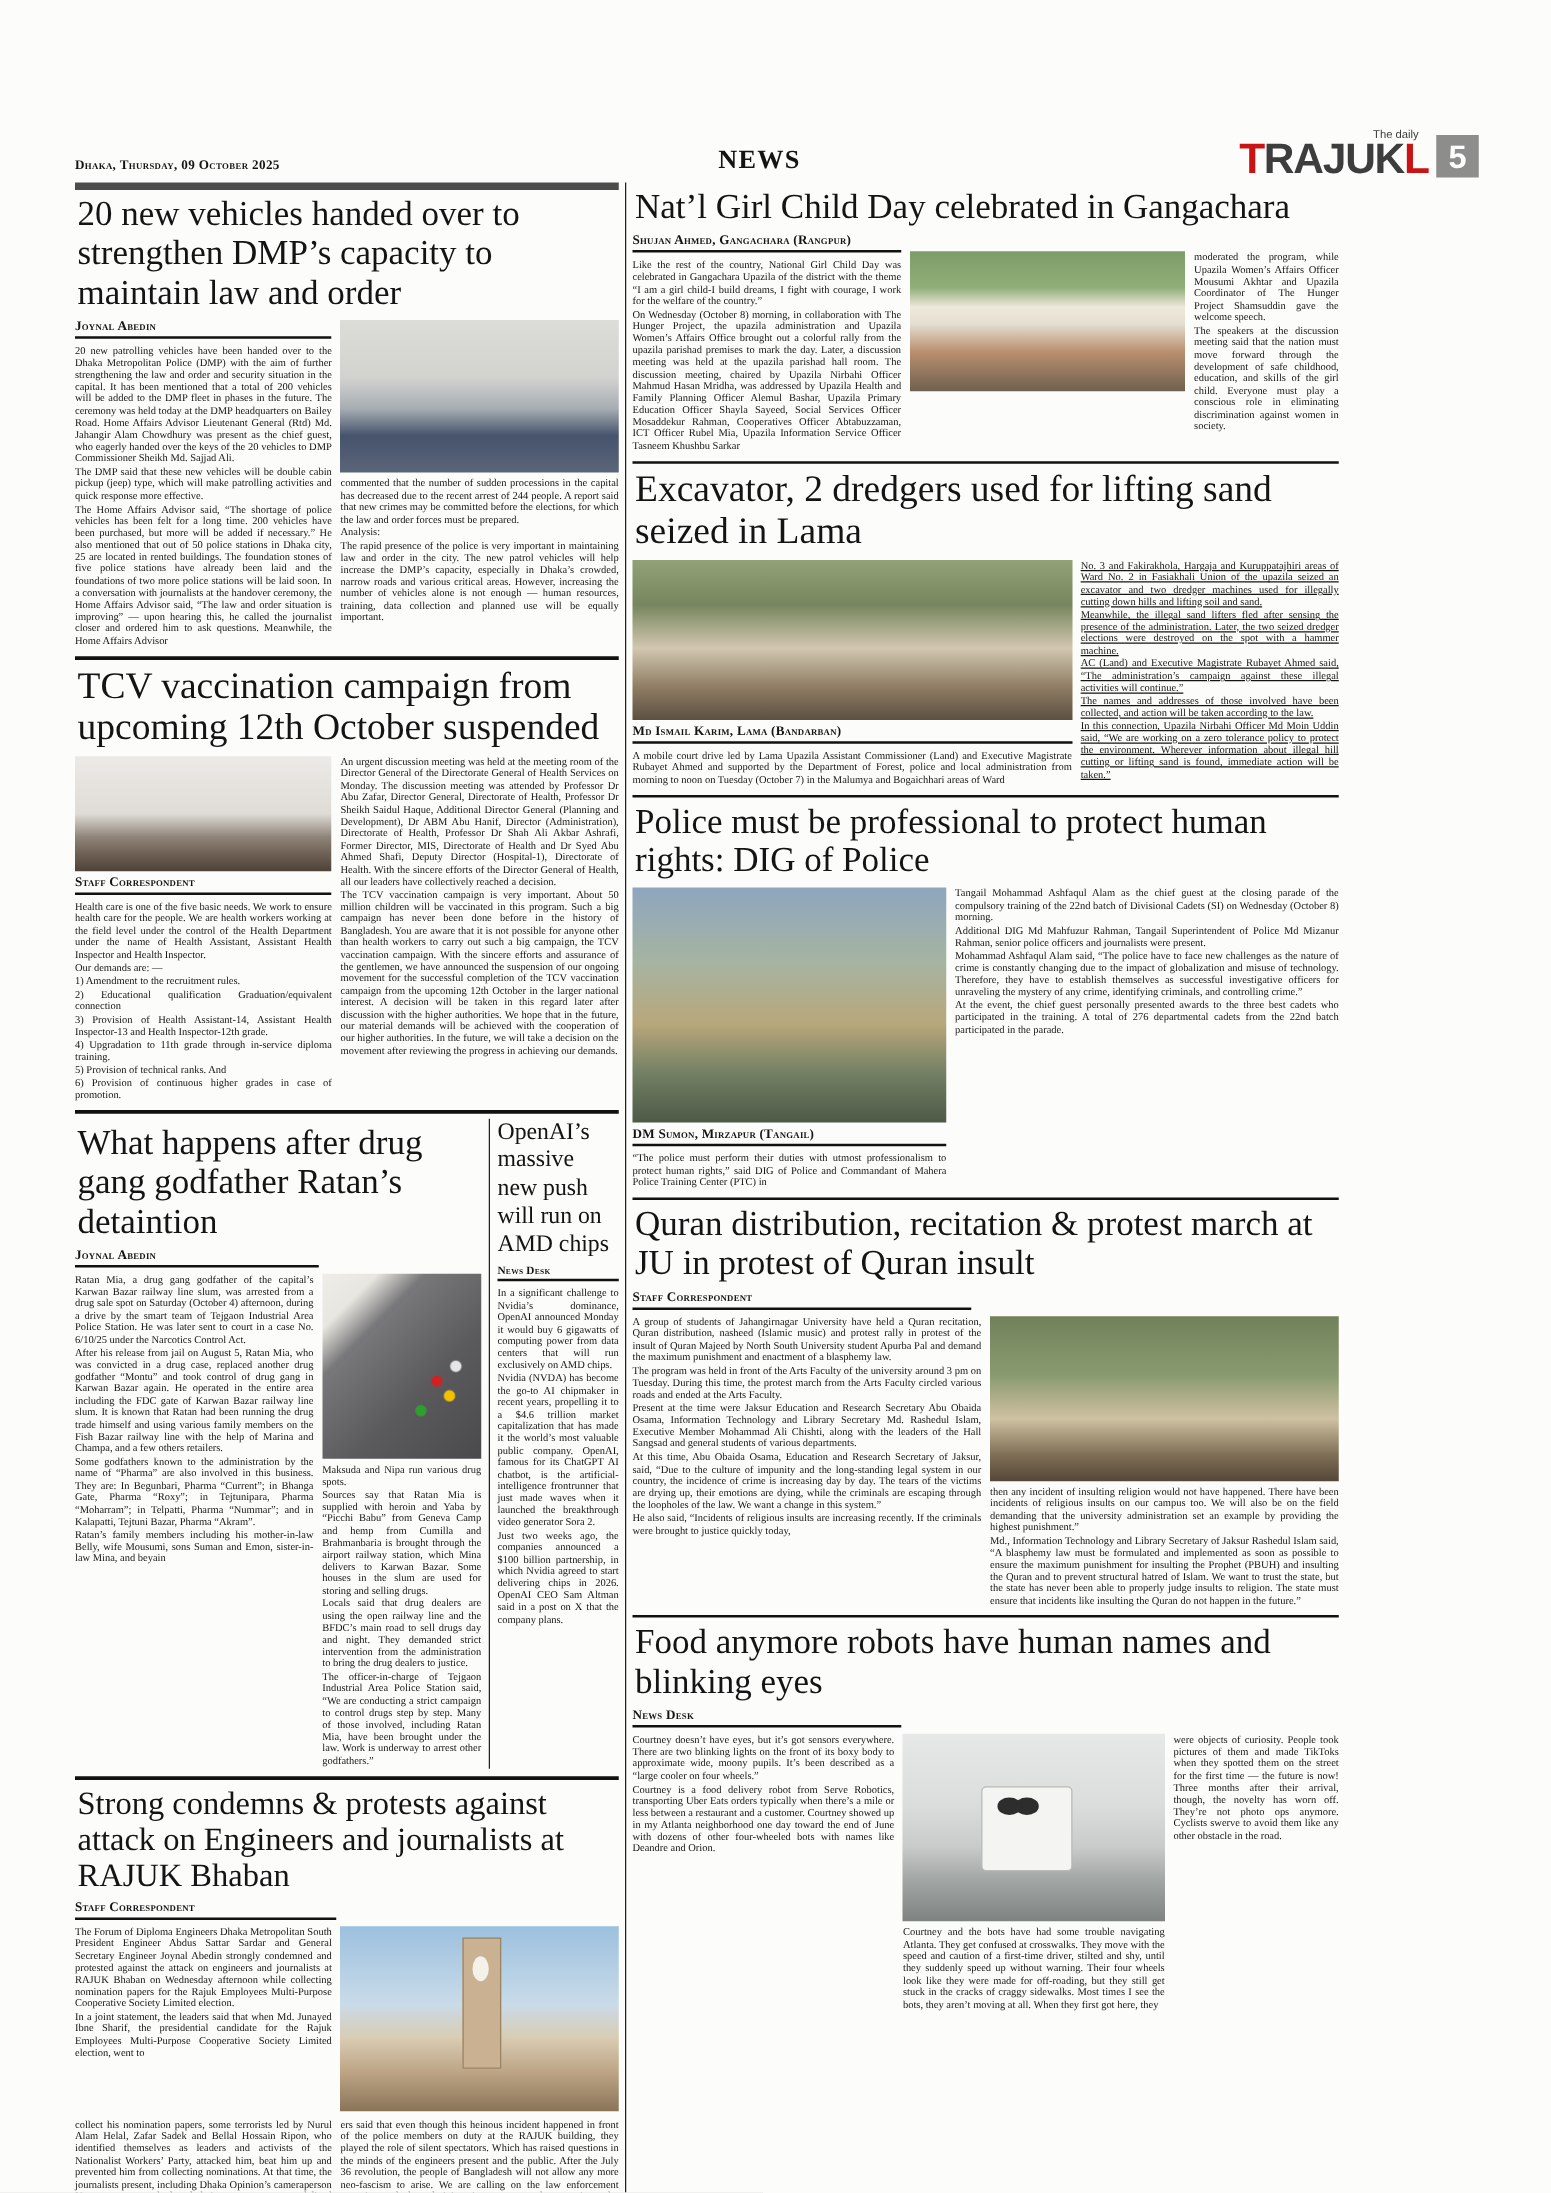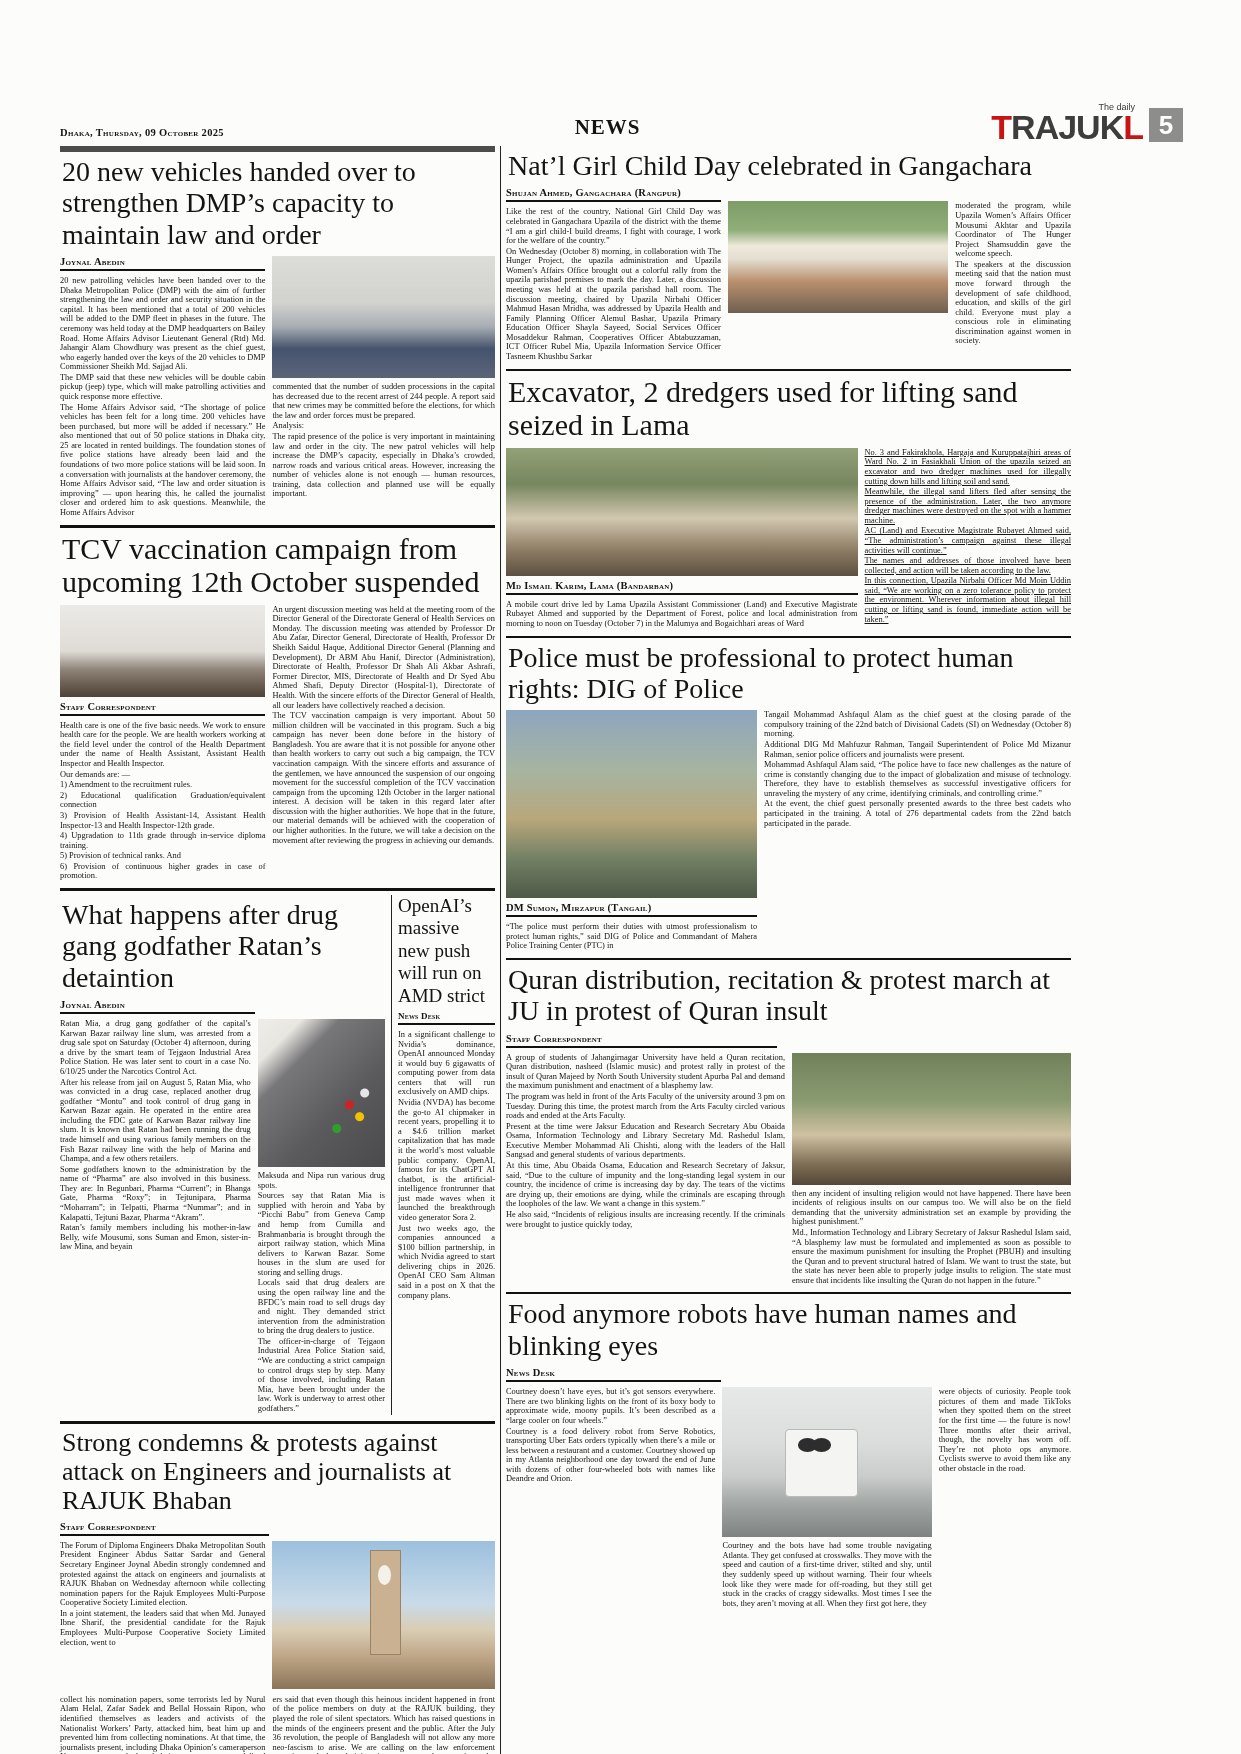--- a/index.html
+++ b/index.html
@@ -143,21 +143,21 @@
                 <div style="width:40%;">
                   <div class="photo ph-pills"></div>
                   <p>Maksuda and Nipa run various drug spots.</p>
                   <p>Sources say that Ratan Mia is supplied with heroin and Yaba by “Picchi Babu” from Geneva Camp and hemp from Cumilla and Brahmanbaria is brought through the airport railway station, which Mina delivers to Karwan Bazar. Some houses in the slum are used for storing and selling drugs.</p>
                   <p>Locals said that drug dealers are using the open railway line and the BFDC’s main road to sell drugs day and night. They demanded strict intervention from the administration to bring the drug dealers to justice.</p>
                   <p>The officer-in-charge of Tejgaon Industrial Area Police Station said, “We are conducting a strict campaign to control drugs step by step. Many of those involved, including Ratan Mia, have been brought under the law. Work is underway to arrest other godfathers.”</p>
                 </div>
               </div>
             </div>
             <div class="openai-box body">
-              <h3>OpenAI’s massive new push will run on AMD strict</h3>
+              <h3>OpenAI’s massive new push will run on AMD chips</h3>
               <div class="byline">News Desk</div>
               <p>In a significant challenge to Nvidia’s dominance, OpenAI announced Monday it would buy 6 gigawatts of computing power from data centers that will run exclusively on AMD chips.</p>
               <p>Nvidia (NVDA) has become the go-to AI chipmaker in recent years, propelling it to a $4.6 trillion market capitalization that has made it the world’s most valuable public company. OpenAI, famous for its ChatGPT AI chatbot, is the artificial-intelligence frontrunner that just made waves when it launched the breakthrough video generator Sora 2.</p>
               <p>Just two weeks ago, the companies announced a $100 billion partnership, in which Nvidia agreed to start delivering chips in 2026. OpenAI CEO Sam Altman said in a post on X that the company plans.</p>
             </div>
           </div>
         </article>
 
         <article>
           <div class="rule3"></div>
@@ -210,21 +210,21 @@
           <div class="rule2"></div>
           <h2 class="headline h30">Excavator, 2 dredgers used for lifting sand seized in Lama</h2>
           <div class="cols body">
             <div style="width:63%;">
               <div class="photo" style="height:128px;background:linear-gradient(180deg,#93a177 0%,#76865e 28%,#d2c7b0 55%,#8d7b63 80%,#5c5041 100%);"></div>
               <div class="byline">Md Ismail Karim, Lama (Bandarban)</div>
               <p>A mobile court drive led by Lama Upazila Assistant Commissioner (Land) and Executive Magistrate Rubayet Ahmed and supported by the Department of Forest, police and local administration from morning to noon on Tuesday (October 7) in the Malumya and Bogaichhari areas of Ward</p>
             </div>
             <div style="width:37%;text-decoration:underline;">
               <p>No. 3 and Fakirakhola, Hargaja and Kuruppatajhiri areas of Ward No. 2 in Fasiakhali Union of the upazila seized an excavator and two dredger machines used for illegally cutting down hills and lifting soil and sand.</p>
-              <p>Meanwhile, the illegal sand lifters fled after sensing the presence of the administration. Later, the two anymore dredger machines were destroyed on the spot with a hammer machine.</p>
+              <p>Meanwhile, the illegal sand lifters fled after sensing the presence of the administration. Later, the two seized dredger elections were destroyed on the spot with a hammer machine.</p>
               <p>AC (Land) and Executive Magistrate Rubayet Ahmed said, “The administration’s campaign against these illegal activities will continue.”</p>
               <p>The names and addresses of those involved have been collected, and action will be taken according to the law.</p>
               <p>In this connection, Upazila Nirbahi Officer Md Moin Uddin said, “We are working on a zero tolerance policy to protect the environment. Wherever information about illegal hill cutting or lifting sand is found, immediate action will be taken.”</p>
             </div>
           </div>
         </article>
 
         <article>
           <div class="rule2"></div>
           <h2 class="headline h28">Police must be professional to protect human rights: DIG of Police</h2>

